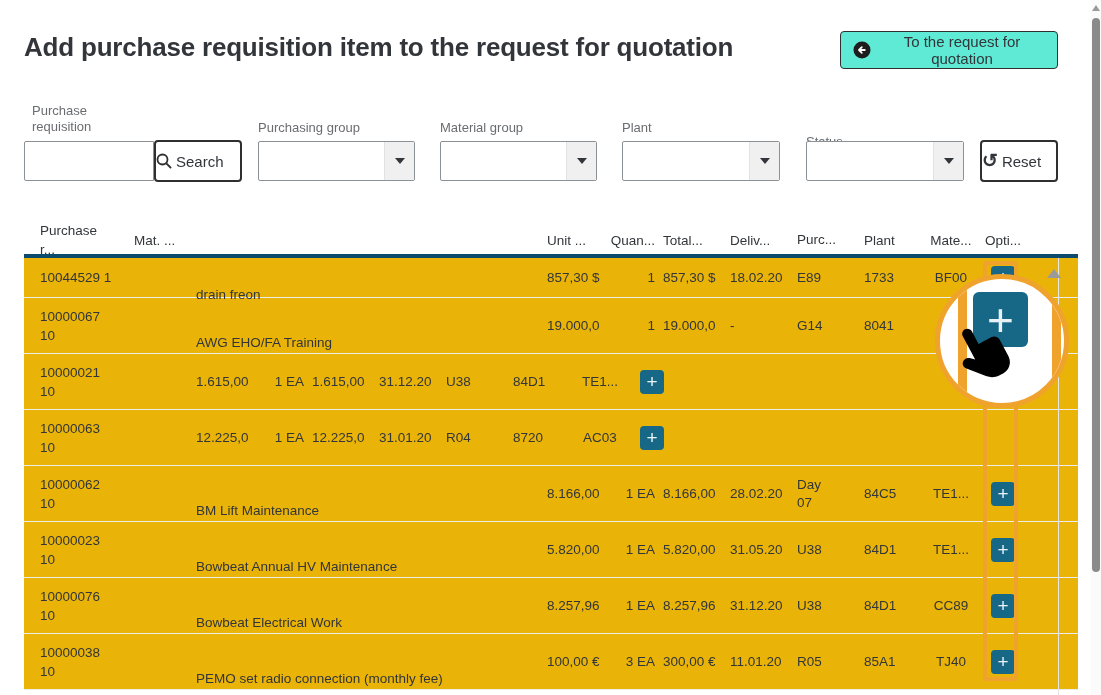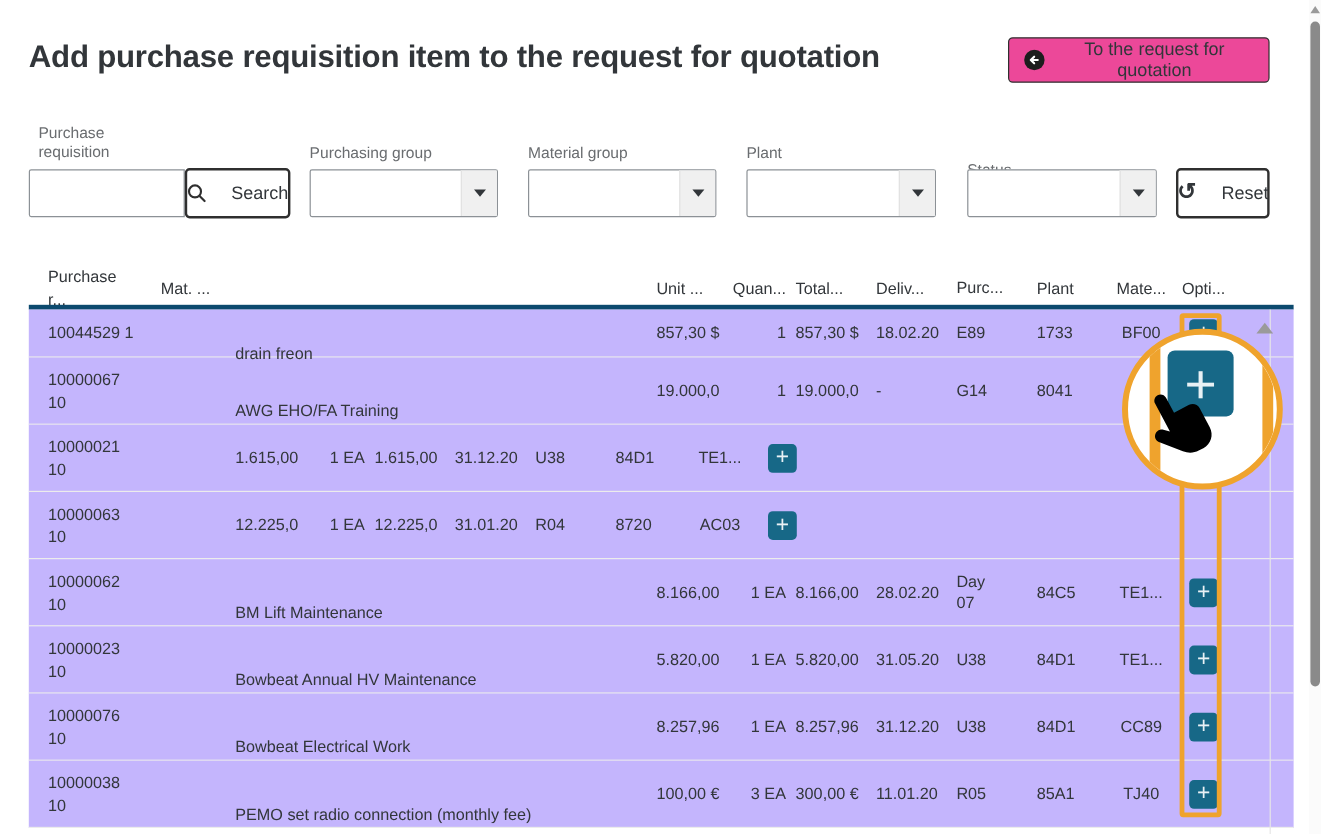--- a/index.html
+++ b/index.html
@@ -13,21 +13,21 @@
   }
 
   
   .page-title {
     position: absolute; left: 24px; top: 32px;
     font-size: 26px; font-weight: 700; color: #32363a;
     letter-spacing: -0.2px;
   }
   .back-btn {
     position: absolute; left: 840px; top: 31px; width: 218px; height: 38px;
-    background: #ec4899; border: 1.5px solid #2f2f2f; border-radius: 4px;
+    background: #5eead4; border: 1.5px solid #2f2f2f; border-radius: 4px;
     display: flex; align-items: center; gap: 8px; padding: 0 12px;
     font-size: 15px; color: #32363a; cursor: pointer;
   }
 
   
   .flabel {
     position: absolute; font-size: 13px; color: #6a6d70; line-height: 16px;
   }
   .flabel.pr   { left: 32px;  top: 103px; width: 85px; }
   .flabel.pg   { left: 258px; top: 120px; }
@@ -36,21 +36,21 @@
   .flabel.st   { left: 806px; top: 134px; }
 
   .pr-input {
     position: absolute; left: 24px; top: 141px; width: 130px; height: 40px;
     border: 1px solid #8c9196; border-radius: 2px 0 0 2px; background: #fff;
     font-size: 14px; padding: 0 8px; color: #32363a;
   }
   .btn {
     position: absolute; height: 42px; top: 140px;
     background: #fff; border: 2px solid #2f2f2f; border-radius: 4px;
-    display: flex; align-items: center; justify-content: center; gap: 21px;
+    display: flex; align-items: center; gap: 4px;
     font-size: 15px; color: #32363a; cursor: pointer;
   }
   .search-btn { left: 154px; width: 88px; }
   .reset-btn  { left: 980px; width: 78px; }
   .undo-glyph { font-size: 19px; font-weight: 700; line-height: 1; margin-top: -2px; }
 
   .combo {
     position: absolute; top: 141px; height: 40px;
     border: 1px solid #8c9196; border-radius: 2px; background: #fff;
     display: flex;
@@ -76,21 +76,21 @@
   
   .table { position: absolute; left: 24px; top: 226px; width: 1054px; }
   .thead {
     display: flex; align-items: center; height: 32px;
     border-bottom: 4px solid #0c4a6e; padding-left: 16px;
     font-size: 13.5px; color: #32363a;
   }
   .trow {
     display: flex; align-items: center; height: 56px;
     border-bottom: 1px solid #ececec; padding-left: 16px;
-    font-size: 13.5px; color: #32363a; background: #c4b5fd;
+    font-size: 13.5px; color: #32363a; background: #eab308;
   }
   .trow.first { height: 40px; }
 
   .c-pr    { width: 74px;  margin-right: 20px; line-height: 19px; }
   .c-mat   { width: 56px;  margin-right: 6px; }
   .c-desc  { width: 345px; margin-right: 6px; white-space: nowrap; overflow: hidden; margin-top: 33px; }
   .c-unit  { width: 55px;  margin-right: 4px; white-space: nowrap; overflow: hidden; }
   .c-quan  { width: 49px;  margin-right: 8px; text-align: right; white-space: nowrap; }
   .c-total { width: 64px;  margin-right: 3px; white-space: nowrap; overflow: hidden; }
   .c-deliv { width: 63px;  margin-right: 4px; white-space: nowrap; overflow: hidden; }

